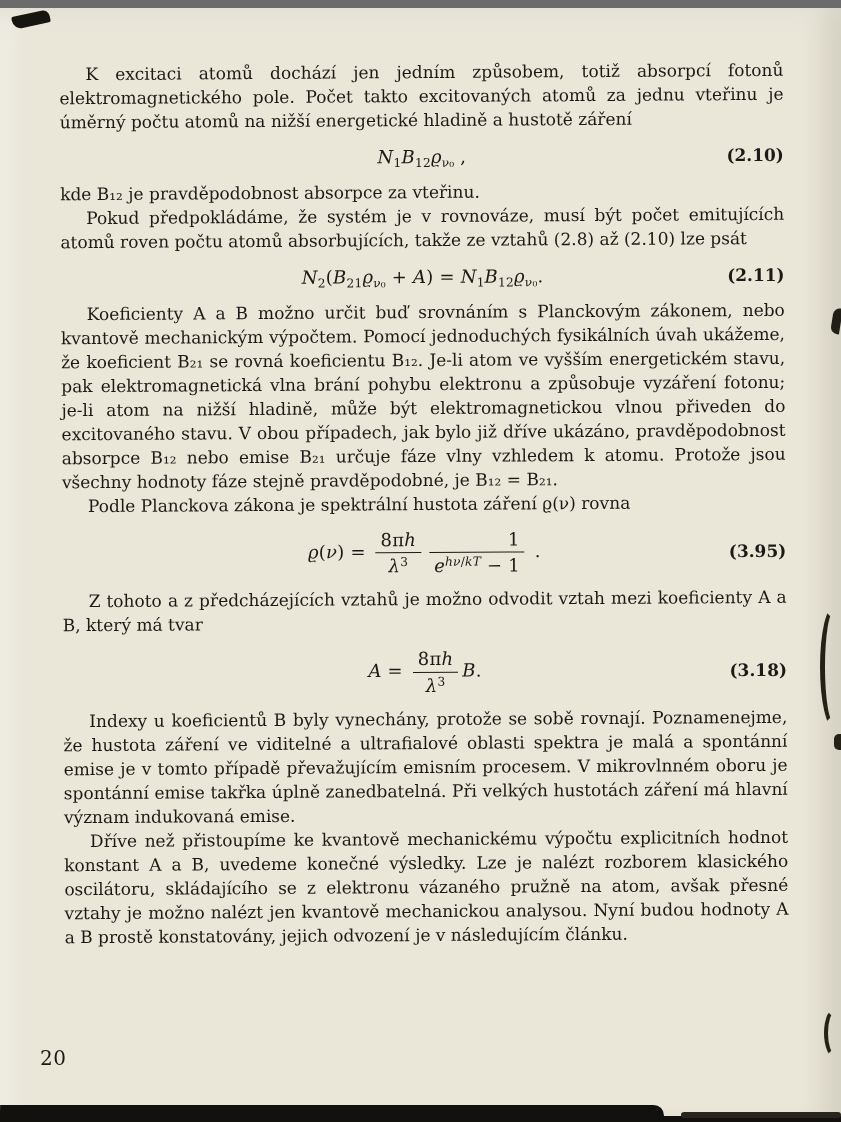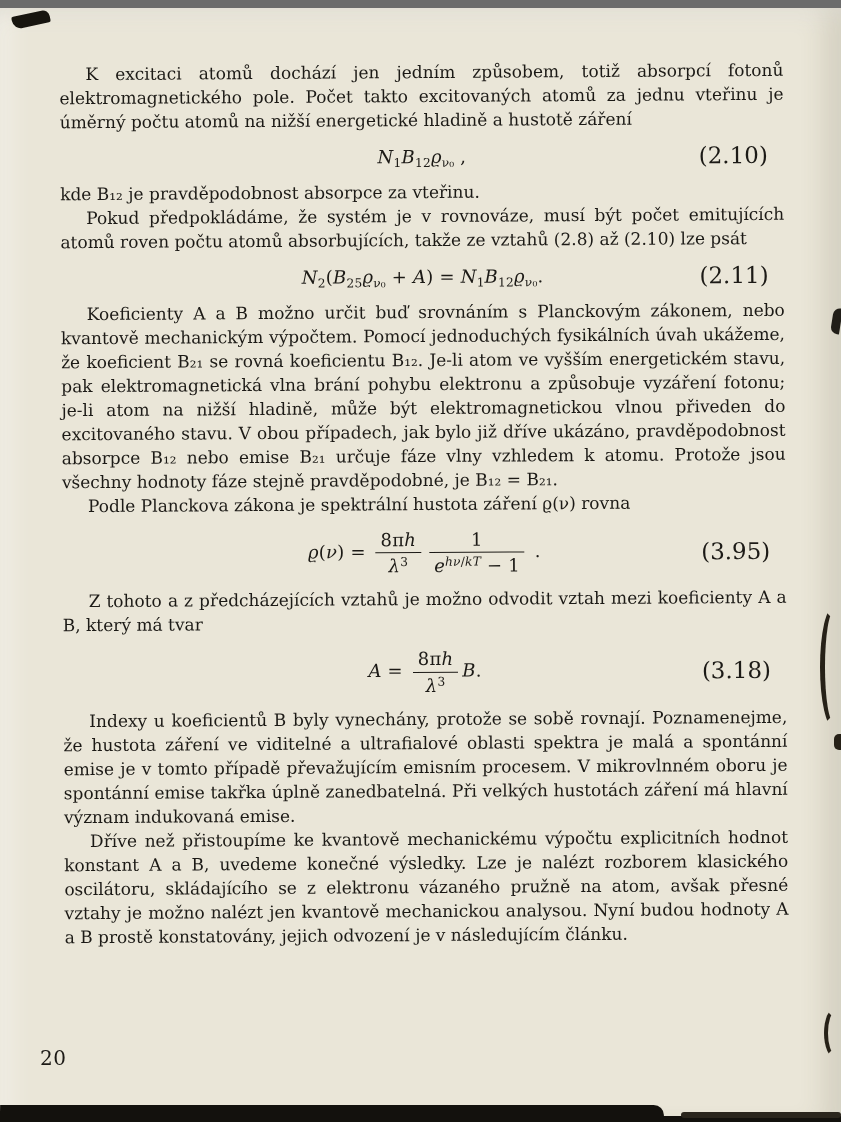--- a/index.html
+++ b/index.html
@@ -17,26 +17,26 @@
   .textblock{
     position:absolute;top:52px;left:62px;width:724px;
     text-align:justify;
     font-size:17px;line-height:24px;
     transform:rotate(-0.35deg);
   }
   .textblock p{margin:0;}
   .indent{text-indent:26px;}
   .eqrow{position:relative;margin:13px 0 11px;text-align:center;}
   .eqbody{display:inline-block;font-size:18px;letter-spacing:.2px;}
-  .eqnum{position:absolute;right:16px;top:50%;transform:translateY(-50%);font-size:23px;}
+  .eqnum{position:absolute;right:0;top:50%;transform:translateY(-50%);font-size:17px;font-weight:bold;}
   i{font-style:italic;}
   sub{font-size:68%;vertical-align:-0.32em;line-height:0;}
   sup{font-size:68%;vertical-align:0.5em;line-height:0;}
   .frac{display:inline-block;vertical-align:middle;text-align:center;margin:0 4px;line-height:1.18;}
-  .frac .num{display:block;border-bottom:1.5px solid #1c1a16;padding:0 5px 2px;}
+  .frac .num{display:block;border-bottom:1.5px solid #1c1a16;padding:0 5px 2px;text-align:right;}
   .frac .den{display:block;padding:2px 5px 0;}
   .pagenum{position:absolute;left:40px;bottom:60px;font-size:20px;letter-spacing:.5px;}
 
   
   .artifact{position:absolute;pointer-events:none;}
   .mark-top-left{top:5px;left:12px;width:38px;height:13px;background:#17150f;transform:rotate(-12deg);border-radius:2px 7px 2px 9px;}
   .mark-right-a{top:300px;right:0;width:9px;height:26px;background:#211e18;border-radius:7px 0 0 7px;transform:rotate(9deg);}
   .mark-right-b{top:598px;right:-7px;width:18px;height:112px;border:5px solid transparent;border-left:5px solid #262117;border-radius:50%;}
   .mark-right-c{top:726px;right:0;width:7px;height:16px;background:#262117;border-radius:5px 0 0 5px;}
   .mark-right-d{top:1000px;right:-5px;width:14px;height:42px;border:4px solid transparent;border-left:4px solid #262117;border-radius:50%;}
@@ -62,21 +62,21 @@
 
     <div class="eqrow">
       <span class="eqbody"><i>N</i><sub>1</sub><i>B</i><sub>12</sub><i>ϱ</i><sub>ν₀</sub><span> ,</span></span>
       <span class="eqnum">(2.10)</span>
     </div>
 
     <p>kde B₁₂ je pravděpodobnost absorpce za vteřinu.</p>
     <p class="indent">Pokud předpokládáme, že systém je v rovnováze, musí být počet emitujících atomů roven počtu atomů absorbujících, takže ze vztahů (2.8) až (2.10) lze psát</p>
 
     <div class="eqrow">
-      <span class="eqbody"><i>N</i><sub>2</sub><span>(</span><i>B</i><sub>25</sub><i>ϱ</i><sub>ν₀</sub><span> + </span><i>A</i><span>) = </span><i>N</i><sub>1</sub><i>B</i><sub>12</sub><i>ϱ</i><sub>ν₀</sub><span>.</span></span>
+      <span class="eqbody"><i>N</i><sub>2</sub><span>(</span><i>B</i><sub>21</sub><i>ϱ</i><sub>ν₀</sub><span> + </span><i>A</i><span>) = </span><i>N</i><sub>1</sub><i>B</i><sub>12</sub><i>ϱ</i><sub>ν₀</sub><span>.</span></span>
       <span class="eqnum">(2.11)</span>
     </div>
 
     <p class="indent">Koeficienty A a B možno určit buď srovnáním s Planckovým zákonem, nebo kvantově mechanickým výpočtem. Pomocí jednoduchých fysikálních úvah ukážeme, že koeficient B₂₁ se rovná koeficientu B₁₂. Je-li atom ve vyšším energetickém stavu, pak elektromagnetická vlna brání pohybu elektronu a způsobuje vyzáření fotonu; je-li atom na nižší hladině, může být elektromagnetickou vlnou přiveden do excitovaného stavu. V obou případech, jak bylo již dříve ukázáno, pravděpodobnost absorpce B₁₂ nebo emise B₂₁ určuje fáze vlny vzhledem k atomu. Protože jsou všechny hodnoty fáze stejně pravděpodobné, je B₁₂ = B₂₁.</p>
     <p class="indent">Podle Planckova zákona je spektrální hustota záření ϱ(ν) rovna</p>
 
     <div class="eqrow">
       <span class="eqbody"><i>ϱ</i><span>(</span><i>ν</i><span>) = </span><span class="frac"><span class="num"><span>8π</span><i>h</i></span><span class="den"><i>λ</i><sup>3</sup></span></span><span class="frac"><span class="num"><span>1</span></span><span class="den"><i>e</i><sup><i>hν</i><span>/</span><i>kT</i></sup><span> − 1</span></span></span><span> .</span></span>
       <span class="eqnum">(3.95)</span>
     </div>

